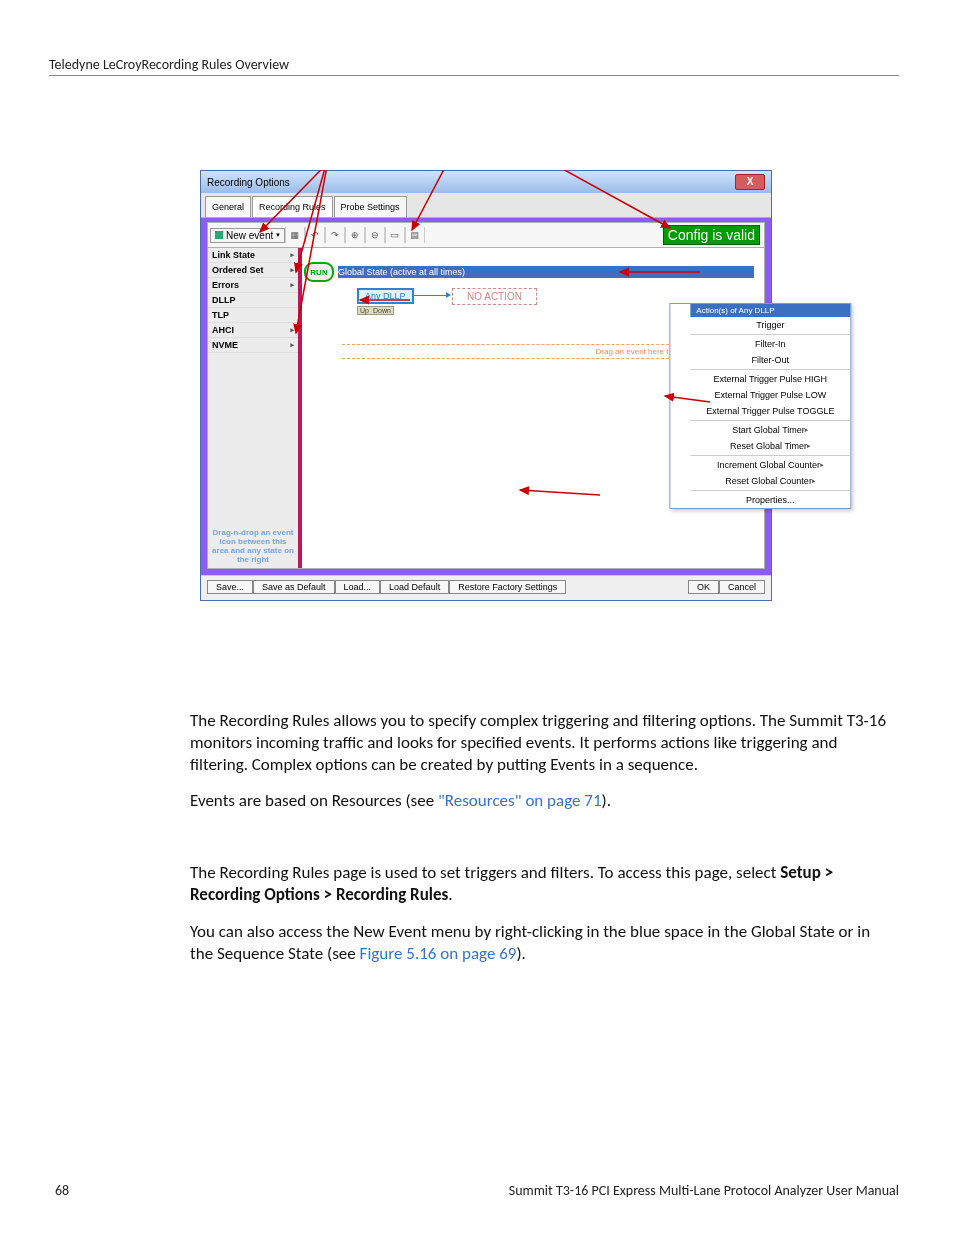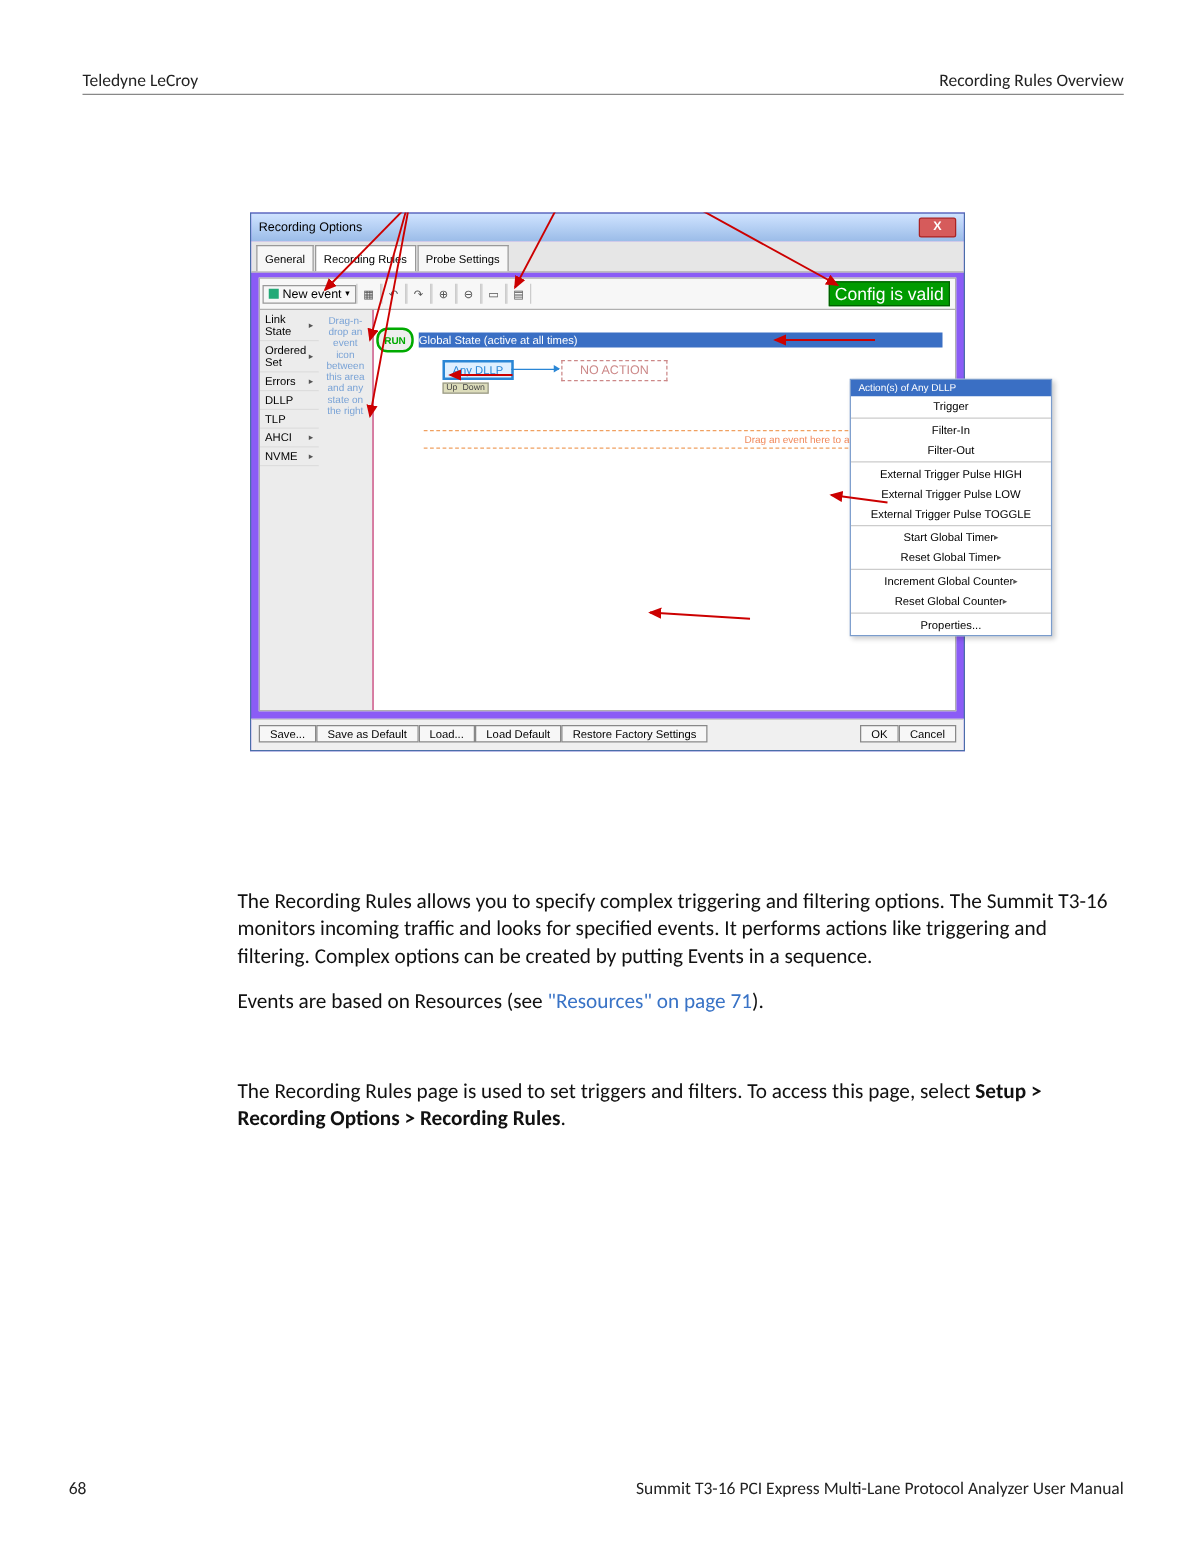--- a/index.html
+++ b/index.html
@@ -8,24 +8,24 @@
     width: 954px;
     height: 1235px;
     font-family: Calibri, Arial, sans-serif;
     background: #fff;
     color: #000;
     position: relative;
   }
   .page-header {
     position: absolute;
     top: 56px;
-    left: 66px;
+    left: 49px;
     right: 55px;
     display: flex;
-    justify-content: space-between;
+    justify-content: flex-start;
     font-size: 14px;
     color: #222;
     border-bottom: 1px solid #888;
     padding-bottom: 2px;
   }
   .page-footer {
     position: absolute;
     bottom: 36px;
     left: 55px;
     right: 55px;
@@ -125,22 +125,24 @@
     display: flex;
     margin: 0 6px 6px 6px;
     border: 1px solid #b0b0b0;
     border-top: none;
     height: 320px;
     background: #fff;
   }
   .event-panel {
     width: 90px;
     background: #ececec;
-    border-right: 1px solid #be185d;
-    display: flex;
+    border-right: 4px solid #be185d;
+    display: flex;
+    flex-direction: column;
+    font-weight: bold;
   }
   .event-list { flex: 1; }
   .event-item {
     padding: 2px 4px;
     font-size: 9px;
     border-bottom: 1px solid #ddd;
     display: flex;
     justify-content: space-between;
     align-items: center;
   }
@@ -226,20 +228,21 @@
   }
   .context-menu {
     position: absolute;
     top: 55px; right: 0px;
     transform: translateX(48%);
     width: 160px;
     background: #fff;
     border: 1px solid #7a9ccc;
     font-size: 9px;
     box-shadow: 2px 2px 4px rgba(0,0,0,0.2);
+    padding-left: 20px;
   }
   .cm-header {
     background: #3a6fc4; color: #fff;
     padding: 2px 6px;
     font-size: 8px;
   }
   .cm-item {
     padding: 3px 6px;
     display: flex;
     justify-content: center;
@@ -449,18 +452,21 @@
 </svg>
 
 <div class="body-text">
   <p>The Recording Rules allows you to specify complex triggering and filtering options. The Summit T3-16 monitors incoming traffic and looks for specified events. It performs actions like triggering and filtering. Complex options can be created by putting Events in a sequence.</p>
   <p>
     <span>Events are based on Resources (see </span><a>"Resources" on page 71</a><span>).</span>
   </p>
   <p style="margin-top:50px;">
     <span>The Recording Rules page is used to set triggers and filters. To access this page, select </span><span class="bold">Setup &gt; Recording Options &gt; Recording Rules</span><span>.</span>
   </p>
+  <p>
+    <span>You can also access the New Event menu by right-clicking in the blue space in the Global State or in the Sequence State (see </span><a>Figure 5.16 on page 69</a><span>).</span>
+  </p>
 </div>
 
 <div class="page-footer">
   <span>68</span>
   <span>Summit T3-16 PCI Express Multi-Lane Protocol Analyzer User Manual</span>
 </div>
 
 </body></html>

